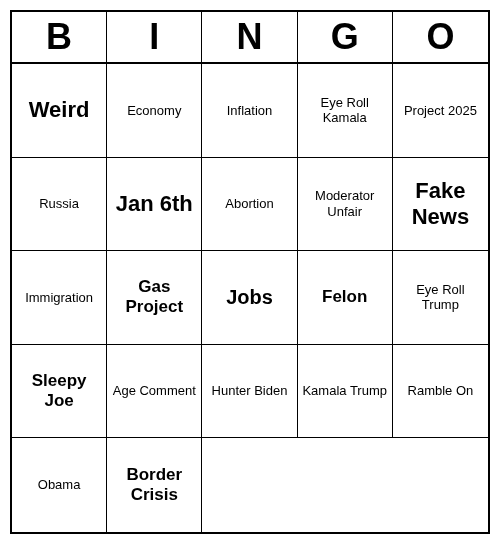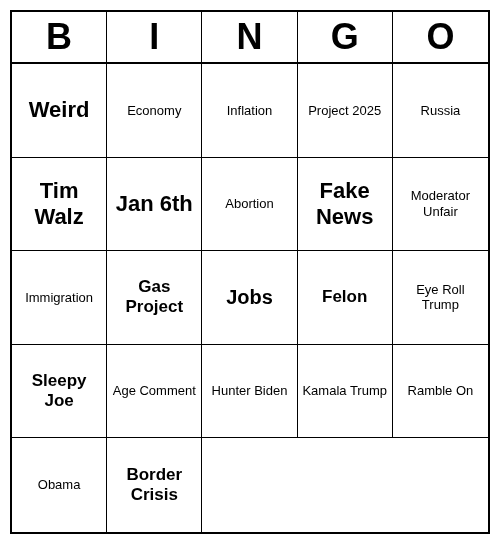--- a/index.html
+++ b/index.html
@@ -78,27 +78,27 @@
   <div class="bingo-header-cell">B</div>
       <div class="bingo-header-cell">I</div>
       <div class="bingo-header-cell">N</div>
       <div class="bingo-header-cell">G</div>
       <div class="bingo-header-cell">O</div>
     </div>
   <div class="bingo-grid">
   <div class="bingo-cell large">Weird</div>
       <div class="bingo-cell">Economy</div>
       <div class="bingo-cell">Inflation</div>
+      <div class="bingo-cell">Eye Roll Kamala</div>
       <div class="bingo-cell">Project 2025</div>
       <div class="bingo-cell">Russia</div>
-      <div class="bingo-cell large">Tim Walz</div>
       <div class="bingo-cell large">Jan 6th</div>
       <div class="bingo-cell">Abortion</div>
+      <div class="bingo-cell">Moderator Unfair</div>
       <div class="bingo-cell large">Fake News</div>
-      <div class="bingo-cell">Moderator Unfair</div>
       <div class="bingo-cell">Immigration</div>
       <div class="bingo-cell medium">Gas Project</div>
       <div class="bingo-cell xlarge">Jobs</div>
       <div class="bingo-cell medium">Felon</div>
       <div class="bingo-cell">Eye Roll Trump</div>
       <div class="bingo-cell medium">Sleepy Joe</div>
       <div class="bingo-cell">Age Comment</div>
       <div class="bingo-cell">Hunter Biden</div>
       <div class="bingo-cell">Kamala Trump</div>
       <div class="bingo-cell">Ramble On</div>

